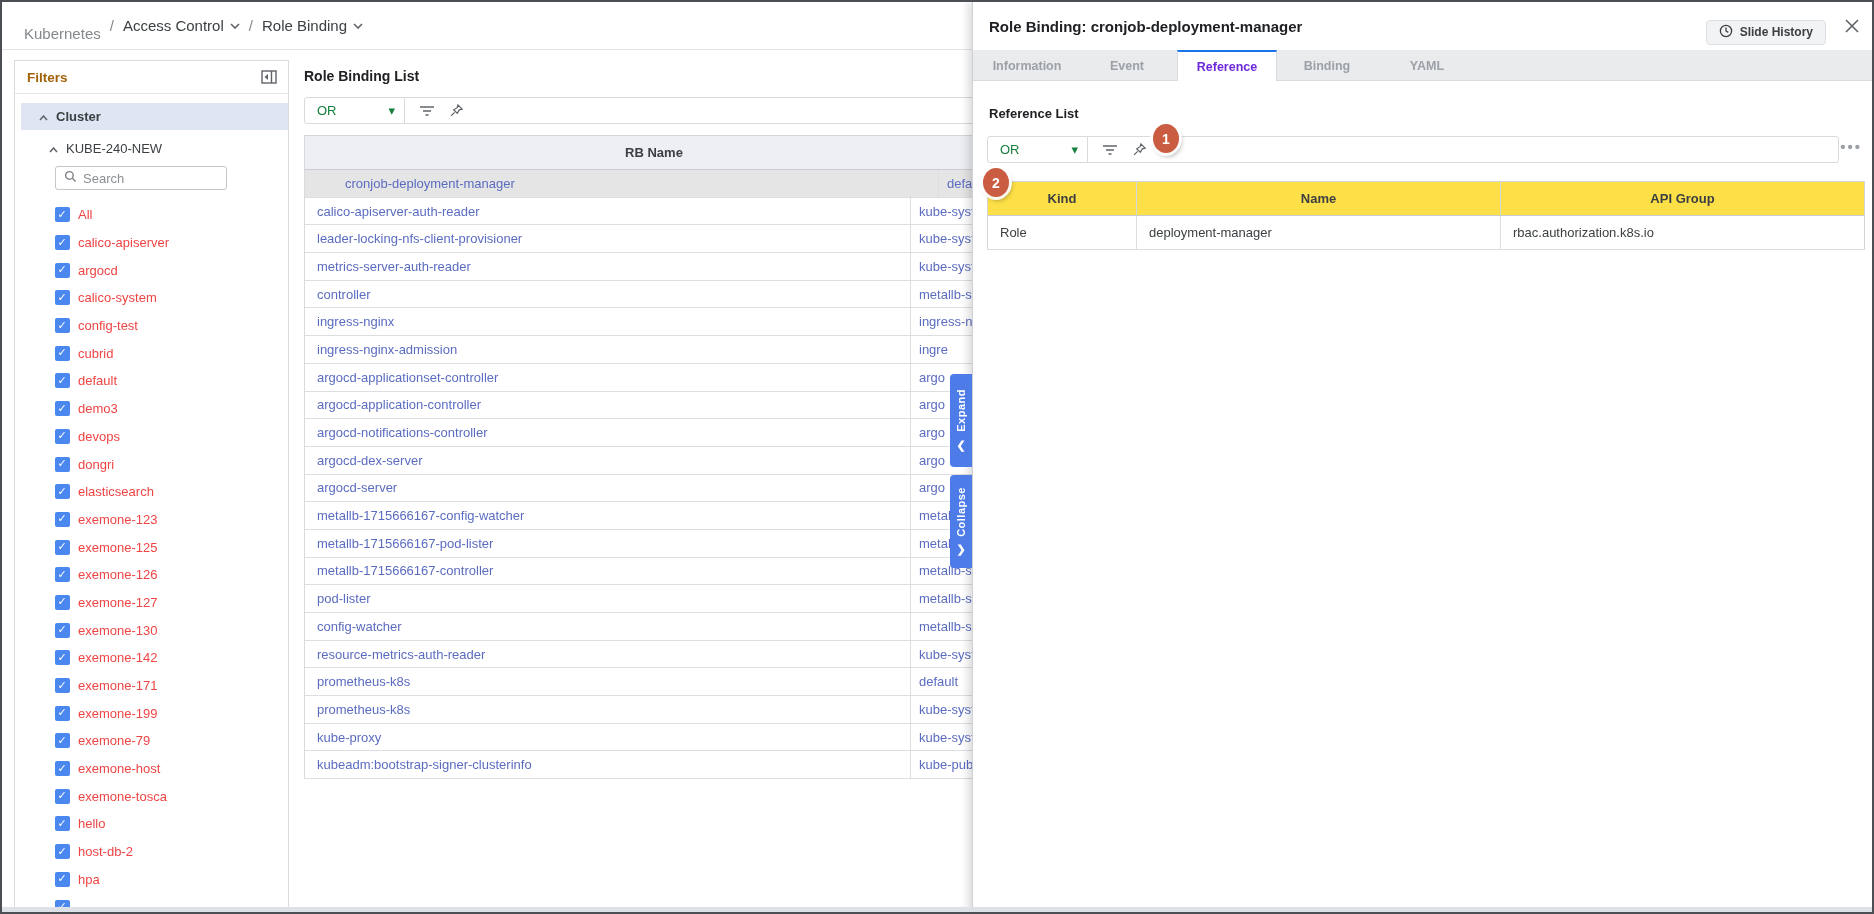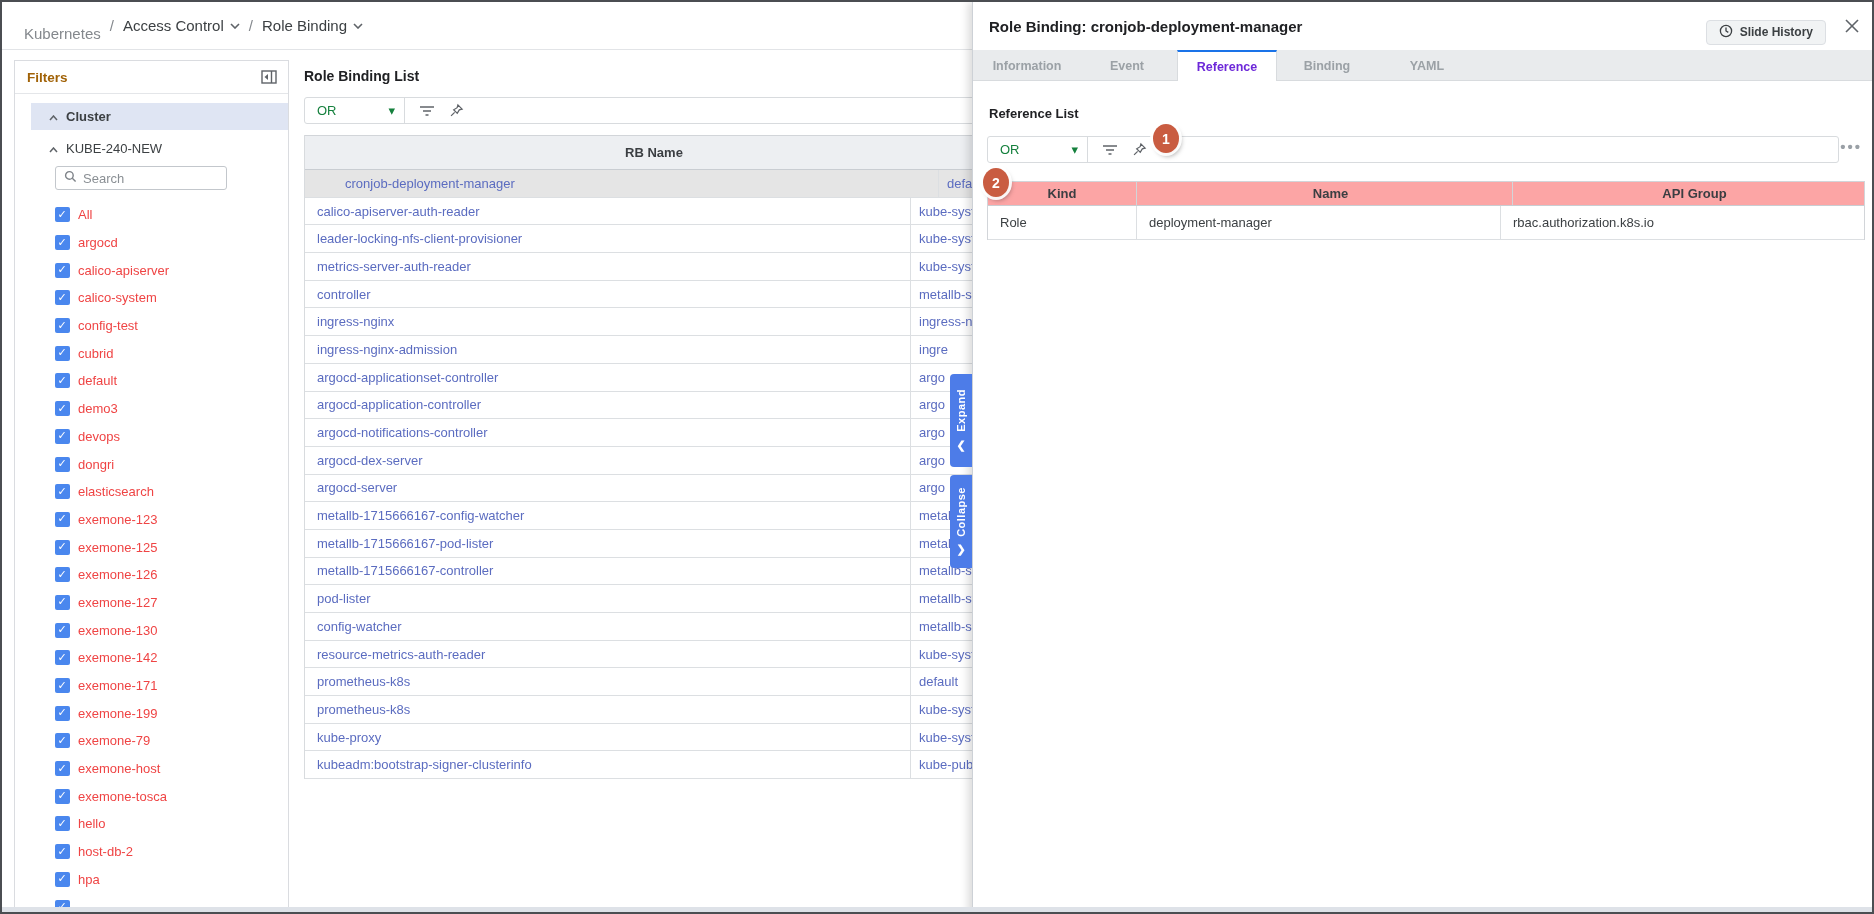--- a/index.html
+++ b/index.html
@@ -18,21 +18,21 @@
   .chev-down svg { display:block; }
 
   
   .sidebar { position:absolute; left:12px; top:58px; width:275px; height:849px; background:#fff;
              border:1px solid #dadce0; border-bottom:none; overflow:hidden; }
   .sb-header { position:absolute; left:0; top:0; width:100%; height:33px; border-bottom:1px solid #e4e6e9;
                display:flex; align-items:center; justify-content:space-between; padding:0 9px 0 12px; }
   .sb-title { font-size:13.5px; font-weight:bold; color:#a16207; }
   .sb-collapse { width:20px; height:18px; display:flex; align-items:center; justify-content:center; cursor:pointer; }
   .tree-row { position:absolute; display:flex; align-items:center; gap:8px; font-size:13px; color:#3c4043; }
-  .row-cluster { left:16px; top:42px; width:100%; height:27px; background:#dfe5f3; padding-left:18px; font-weight:bold; }
+  .row-cluster { left:6px; top:42px; width:100%; height:27px; background:#dfe5f3; padding-left:18px; font-weight:bold; }
   .row-kube { left:34px; top:74px; height:27px; font-weight:normal; }
   .sb-search { position:absolute; left:40px; top:105px; width:172px; height:24px; border:1px solid #c3c7cc;
                border-radius:3px; display:flex; align-items:center; gap:6px; padding:0 8px; background:#fff; }
   .sb-search input { border:none; outline:none; width:120px; font-size:13px; color:#3c4043;
                      font-family:"Liberation Sans",sans-serif; background:transparent; }
   .sb-search input::placeholder { color:#8a8f94; }
   .ns-list { position:absolute; left:0; top:140px; width:100%; }
   .ns-item { height:27.7px; display:flex; align-items:center; padding-left:40px; gap:8px; cursor:pointer; }
   .cbox { width:15px; height:15px; border-radius:2px; background:#4a87ee; position:relative; flex:0 0 15px; }
   .cbox::after { content:"✓"; position:absolute; left:2.5px; top:0.5px; color:#fff; font-size:11px; }
@@ -85,21 +85,21 @@
              border-bottom:1px solid #d8dbde; display:flex; padding-left:4px; }
   .dp-tab { width:100px; height:31px; display:flex; align-items:center; justify-content:center;
             font-size:12.5px; font-weight:bold; color:#9ba1a6; cursor:pointer; }
   .dp-tab.active { background:#fff; color:#6d28d9; border-top:2px solid #1a73e8;
                    border-left:1px solid #d8dbde; border-right:1px solid #d8dbde; }
   .dp-section-title { position:absolute; left:16px; top:104px; font-size:13px; font-weight:bold; color:#202124; }
   .dp-toolbar { left:14px; top:134px; width:852px; }
   .dp-more { position:absolute; right:14px; top:136px; color:#9aa0a6; font-size:15px; letter-spacing:2px;
              cursor:pointer; font-weight:bold; }
   .rt { position:absolute; left:14px; top:179px; width:878px; border-left:1px solid #d2d5d9; border-right:1px solid #d2d5d9;}
-  .rt-head { height:25px; background:#fca5a5; border-top:1px solid #d2d5d9; border-bottom:1px solid #c9cdd2; display:flex;gap:12px; }
+  .rt-head { height:35px; background:#fde047; border-top:1px solid #d2d5d9; border-bottom:1px solid #c9cdd2; display:flex; }
   .rt-hcell { display:flex; align-items:center; justify-content:center; font-size:13px; font-weight:bold;
               color:#3b3e42; border-right:1px solid #d2d5d9; }
   .rt-hcell:last-child { border-right:none; }
   .rt-row { height:34px; display:flex; border-bottom:1px solid #dcdfe2; background:#fff; }
   .rt-cell { display:flex; align-items:center; padding-left:12px; font-size:13px; color:#3c4043;
              border-right:1px solid #dcdfe2; overflow:hidden; }
   .rt-cell:last-child { border-right:none; }
   .w1 { width:149px; } .w2 { width:364px; } .w3 { flex:1; }
 
   
@@ -177,25 +177,25 @@
       </span>
       <input type="text" placeholder="Search" style="">
     </div>
     <div class="ns-list">
         <div class="ns-item">
           <span class="cbox"></span>
           <span class="ns-label">All</span>
         </div>
         <div class="ns-item">
           <span class="cbox"></span>
+          <span class="ns-label">calico-apiserver</span>
+        </div>
+        <div class="ns-item">
+          <span class="cbox"></span>
           <span class="ns-label">argocd</span>
-        </div>
-        <div class="ns-item">
-          <span class="cbox"></span>
-          <span class="ns-label">calico-apiserver</span>
         </div>
         <div class="ns-item">
           <span class="cbox"></span>
           <span class="ns-label">calico-system</span>
         </div>
         <div class="ns-item">
           <span class="cbox"></span>
           <span class="ns-label">config-test</span>
         </div>
         <div class="ns-item">

